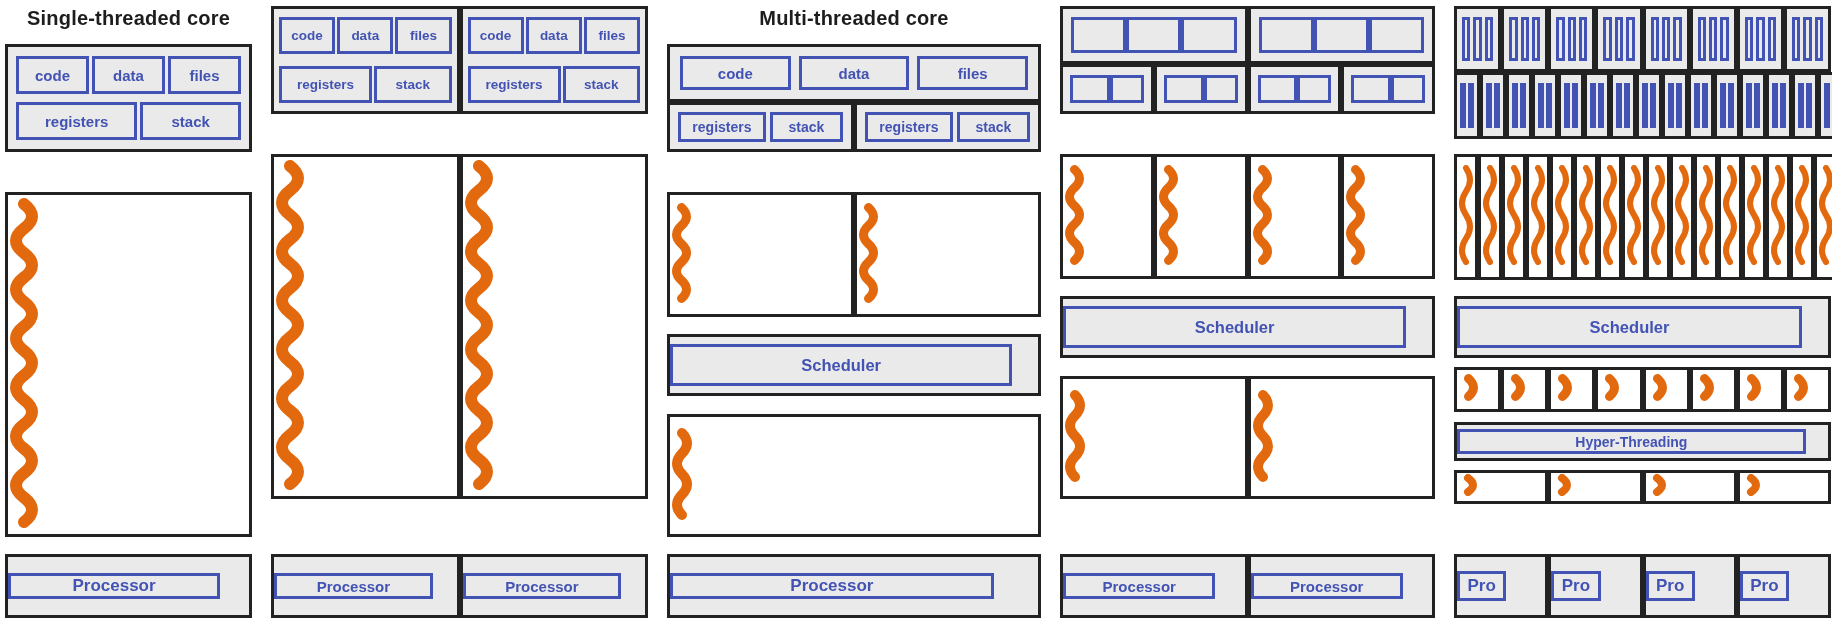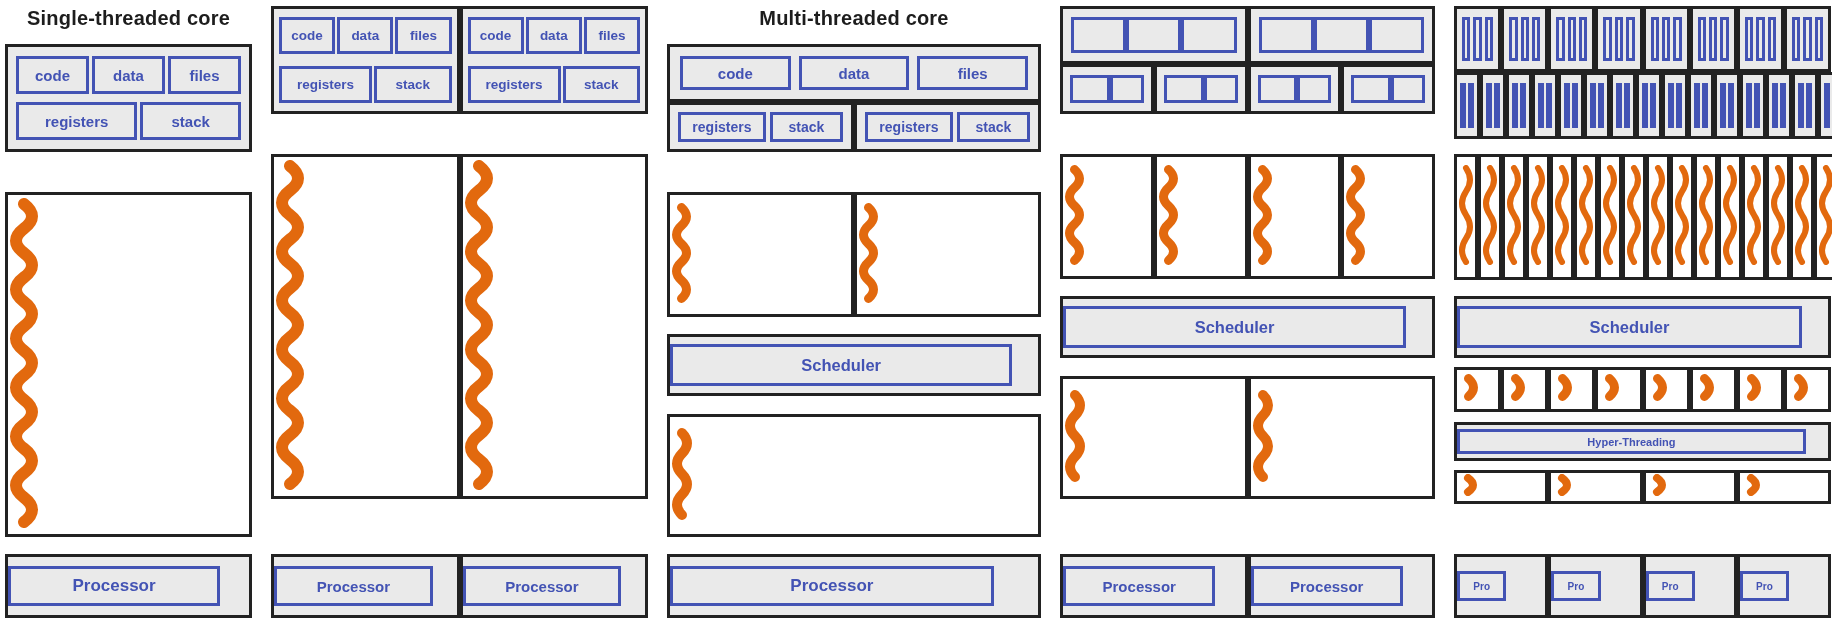--- a/index.html
+++ b/index.html
@@ -16,21 +16,21 @@
     color:var(--accent-blue);font-weight:700;display:flex;align-items:center;justify-content:center}
   .f1{flex:1}.reg{flex:1.22}
   .center{display:flex;align-items:center;justify-content:flex-start}
 
   
   .pcb{height:108px;display:flex;flex-direction:column;justify-content:space-between;padding:9px 8px}
   .bbrow{display:flex;gap:3px;height:38px}
   .bbrow .bluebox{font-size:15px}
   .tallbox{height:345px;margin-top:40px}
   .procrow{height:64px;margin-top:auto}
-  .proclabel{width:88%;height:40px;font-size:17px}
+  .proclabel{width:88%;height:26px;font-size:17px}
   .dualwrap{display:flex;flex:1}
   .core{flex:1;display:flex;flex-direction:column}
   .core .pcb{padding:8px 5px}
   .core .bbrow{gap:2px;height:37px}
   .core .bbrow .bluebox{font-size:13.5px}
   .core .proclabel{font-size:15px;width:87%}
 
   
   .cdfrow{height:58px;display:flex;gap:8px;padding:9px 10px}
   .cdfrow .bluebox{flex:1;font-size:15px}
@@ -53,23 +53,23 @@
 
   
   .striprow{display:flex}
   .blk3{flex:1;height:66px;display:flex;gap:3px;padding:8px 5px;justify-content:center}
   .blk2{flex:1;height:67px;display:flex;gap:2px;padding:8px 3px}
   .vstrip{flex:1;max-width:11px;border:3px solid var(--accent-blue);background:var(--box-gray)}
   .threadrow16{display:flex;height:126px;margin-top:15px}
   .p5 .schedrow{margin-top:16px}
   .runrow8{display:flex;height:45px;margin-top:9px}
   .htrow{height:39px;margin-top:10px}
-  .htlabel{width:94%;height:25px;font-size:11px}
+  .htlabel{width:94%;height:25px;font-size:14px}
   .runrow4{display:flex;height:34px;margin-top:9px}
-  .prolabel{width:56%;height:30px;font-size:10px}
+  .prolabel{width:56%;height:30px;font-size:17px}
 </style>
 </head>
 <body>
 
 <div class="diagram">
 
   <section class="panel p1">
     <h2 class="ptitle">Single-threaded core</h2>
     <div class="gbox pcb">
       <div class="bbrow">

